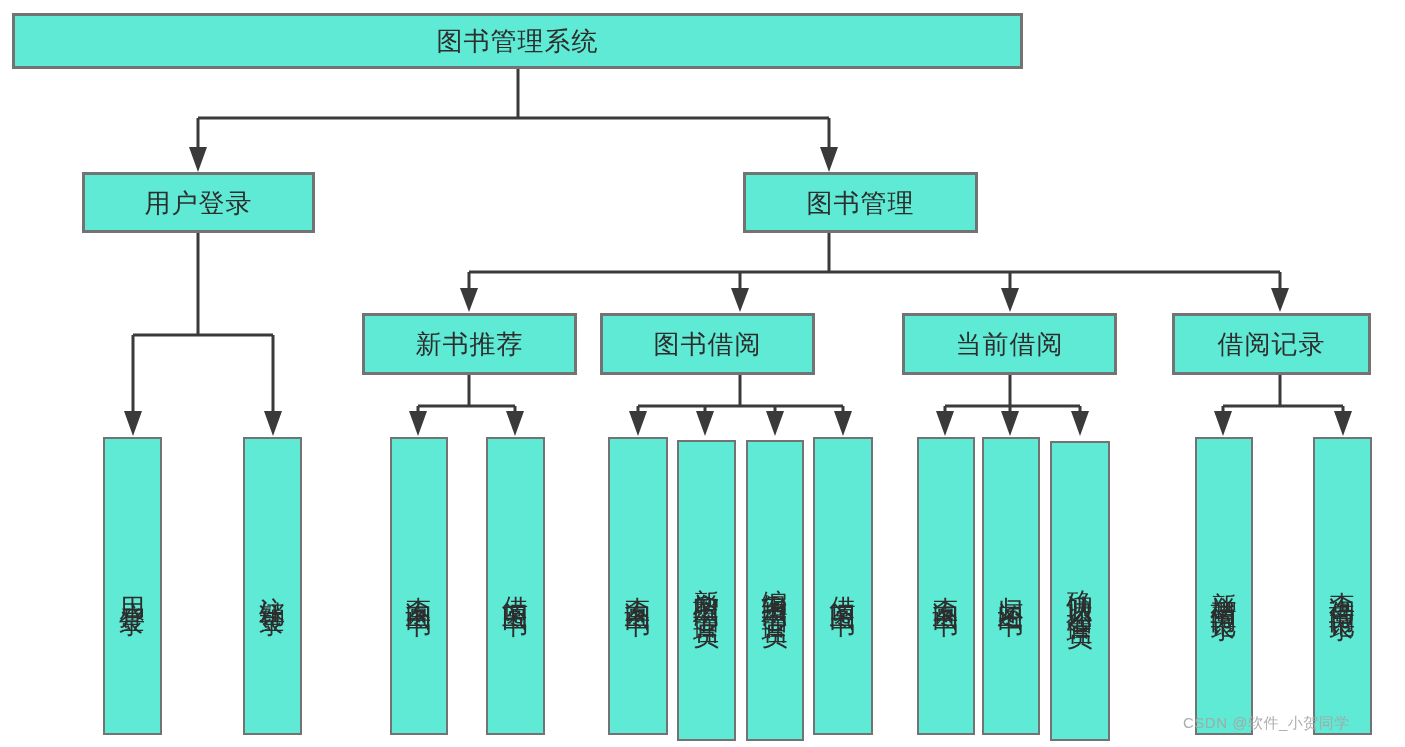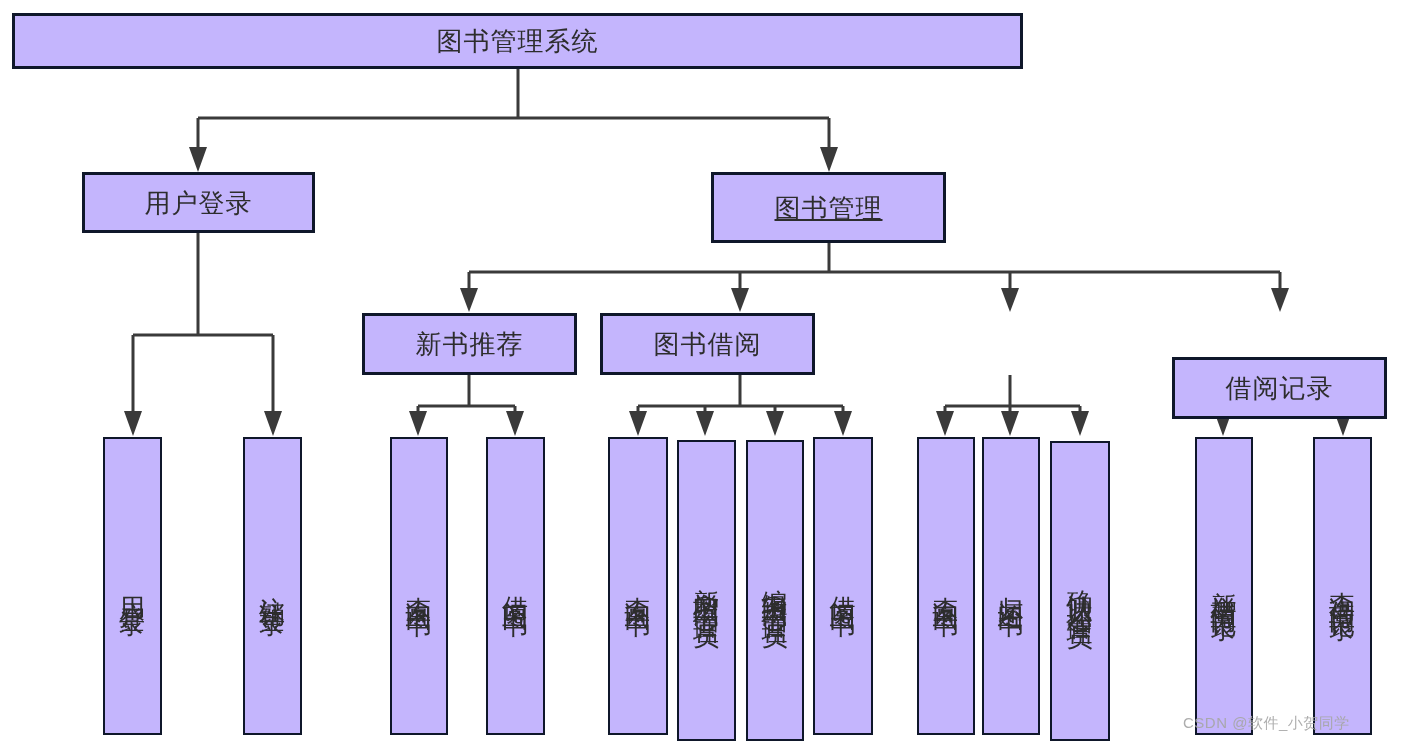--- a/index.html
+++ b/index.html
@@ -14,22 +14,22 @@
   }
   .connectors {
     position: absolute;
     left: 0; top: 0;
     width: 1405px; height: 747px;
     pointer-events: none;
   }
   .box {
     position: absolute;
     box-sizing: border-box;
-    background: #c4b5fd;
-    border: 3px solid #0f172a;
+    background: #5eead4;
+    border: 3px solid #737373;
     display: flex;
     align-items: center;
     justify-content: center;
     font-size: 26px;
     letter-spacing: 1px;
     line-height: 1;
     z-index: 2;
   }
   .leaf {
     border-width: 2.5px;
@@ -83,25 +83,26 @@
         M1001 411 L1019 411 L1010 436 Z
         M1071 411 L1089 411 L1080 436 Z
         M1214 411 L1232 411 L1223 436 Z
         M1334 411 L1352 411 L1343 436 Z"></path>
     </g>
   </svg>
 
   <div class="box" style="left:12px; top:13px; width:1011px; height:56px;">图书管理系统</div>
 
   <div class="box" style="left:82px; top:172px; width:233px; height:61px;">用户登录</div>
-  <div class="box" style="left:711px; top:172px; width:235px; height:71px;text-decoration:underline;">图书管理</div>
+  <div class="box" style="left:743px; top:172px; width:235px; height:61px;">图书管理</div>
 
   <div class="box" style="left:362px; top:313px; width:215px; height:62px;">新书推荐</div>
   <div class="box" style="left:600px; top:313px; width:215px; height:62px;">图书借阅</div>
-  <div class="box" style="left:1172px; top:313px; width:215px; height:62px;margin-top:44px;">借阅记录</div>
+  <div class="box" style="left:902px; top:313px; width:215px; height:62px;">当前借阅</div>
+  <div class="box" style="left:1172px; top:313px; width:199px; height:62px;">借阅记录</div>
 
   <div class="box leaf" style="left:103px; top:437px; width:59px; height:298px;">用户登录</div>
   <div class="box leaf" style="left:243px; top:437px; width:59px; height:298px;">注销登录</div>
 
   <div class="box leaf" style="left:390px; top:437px; width:58px; height:298px;">查询图书</div>
   <div class="box leaf" style="left:486px; top:437px; width:59px; height:298px;">借阅图书</div>
 
   <div class="box leaf" style="left:608px; top:437px; width:60px; height:298px;">查询图书</div>
   <div class="box leaf" style="left:677px; top:440px; width:59px; height:301px;">新增图书（管理员）</div>
   <div class="box leaf" style="left:746px; top:440px; width:58px; height:301px;">编辑图书（管理员）</div>

